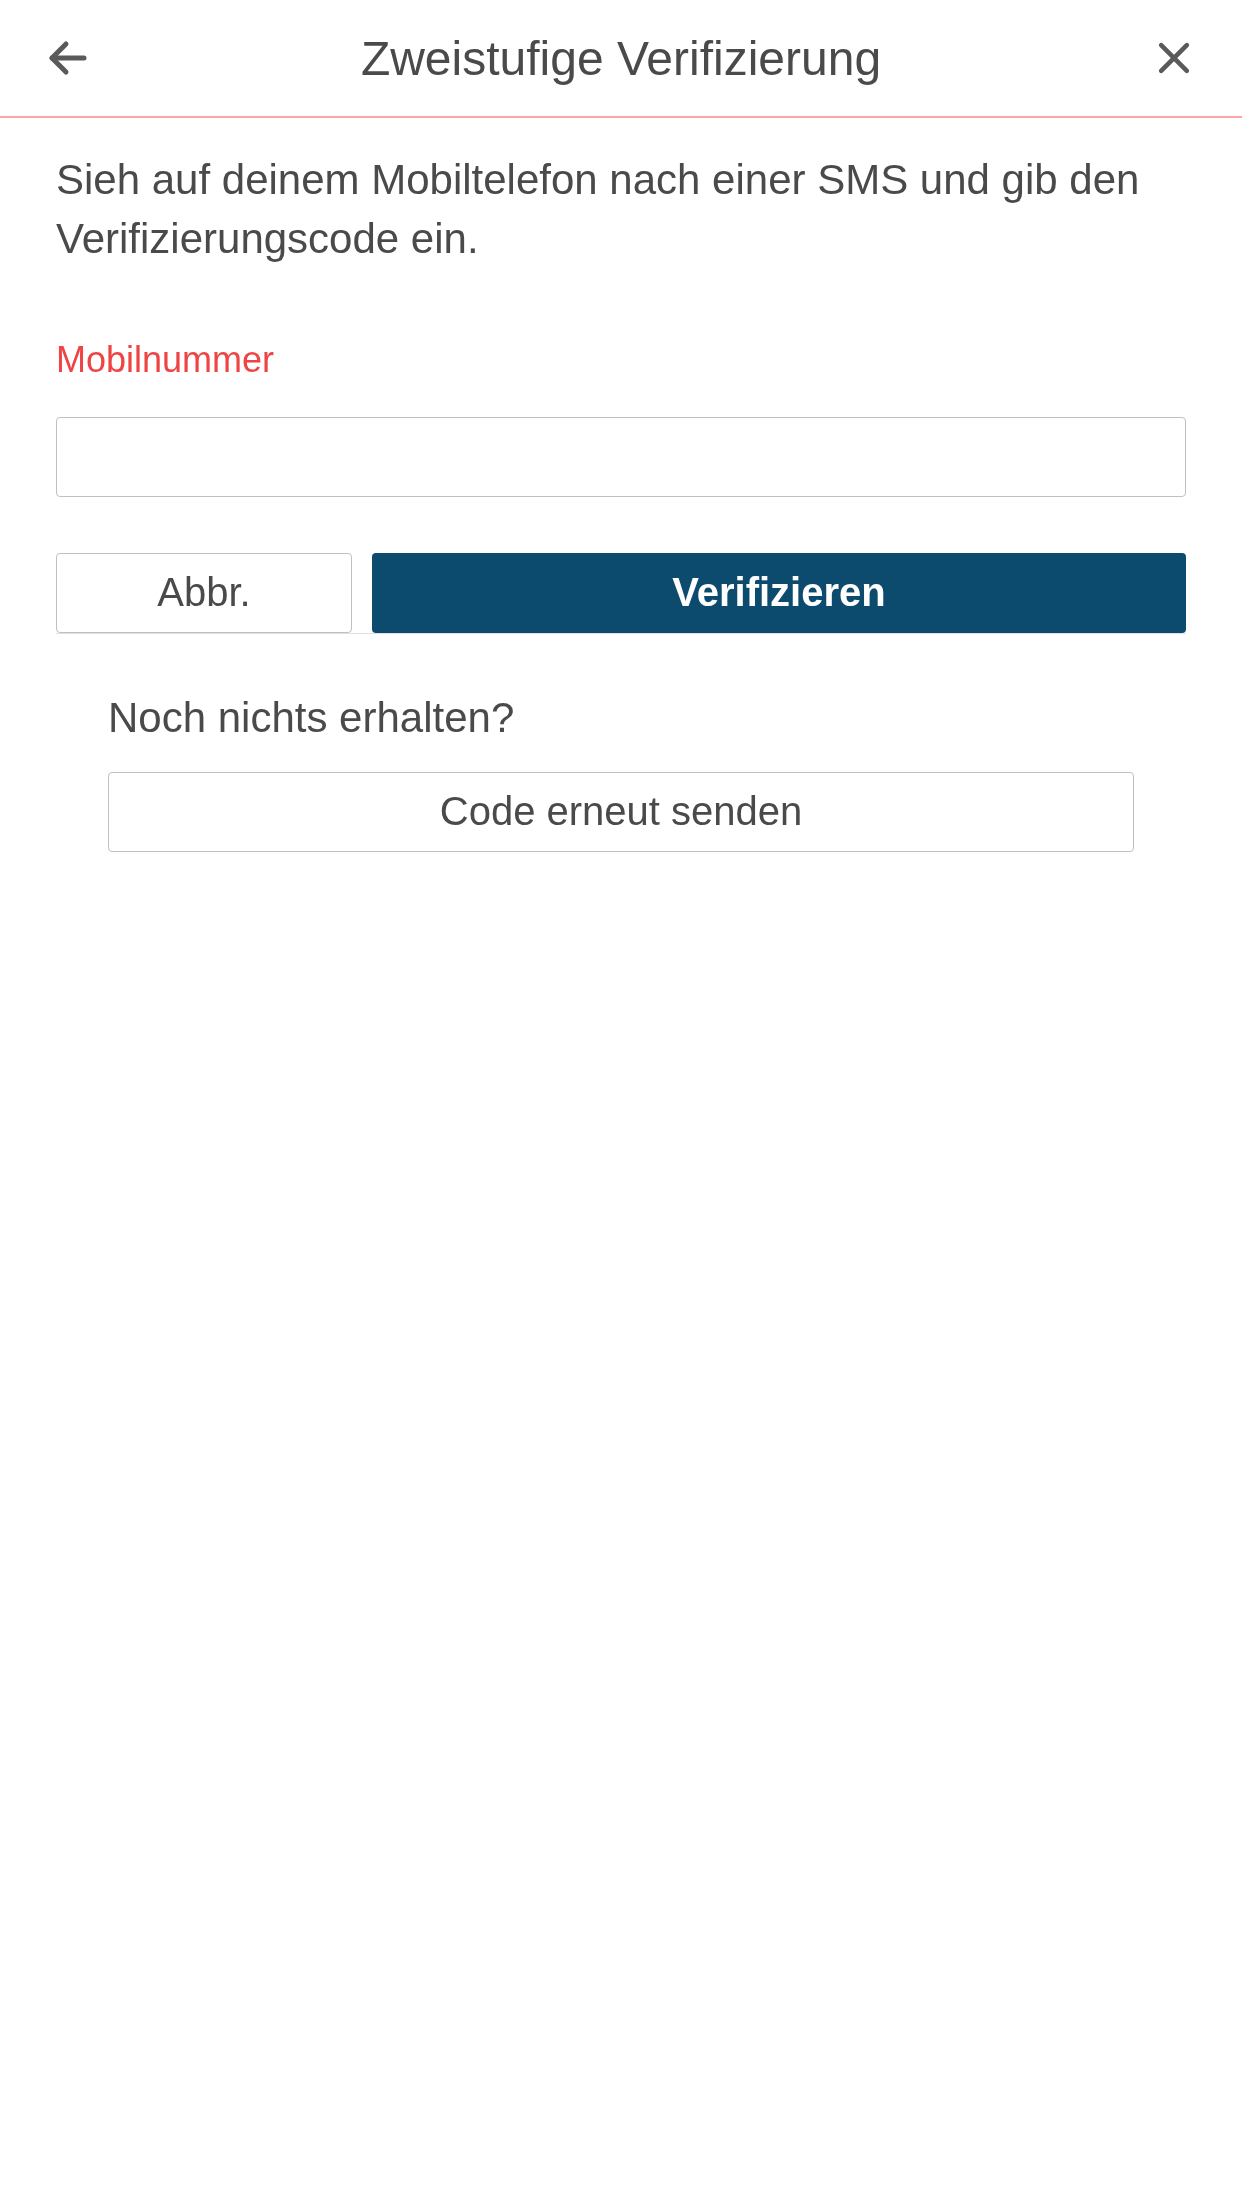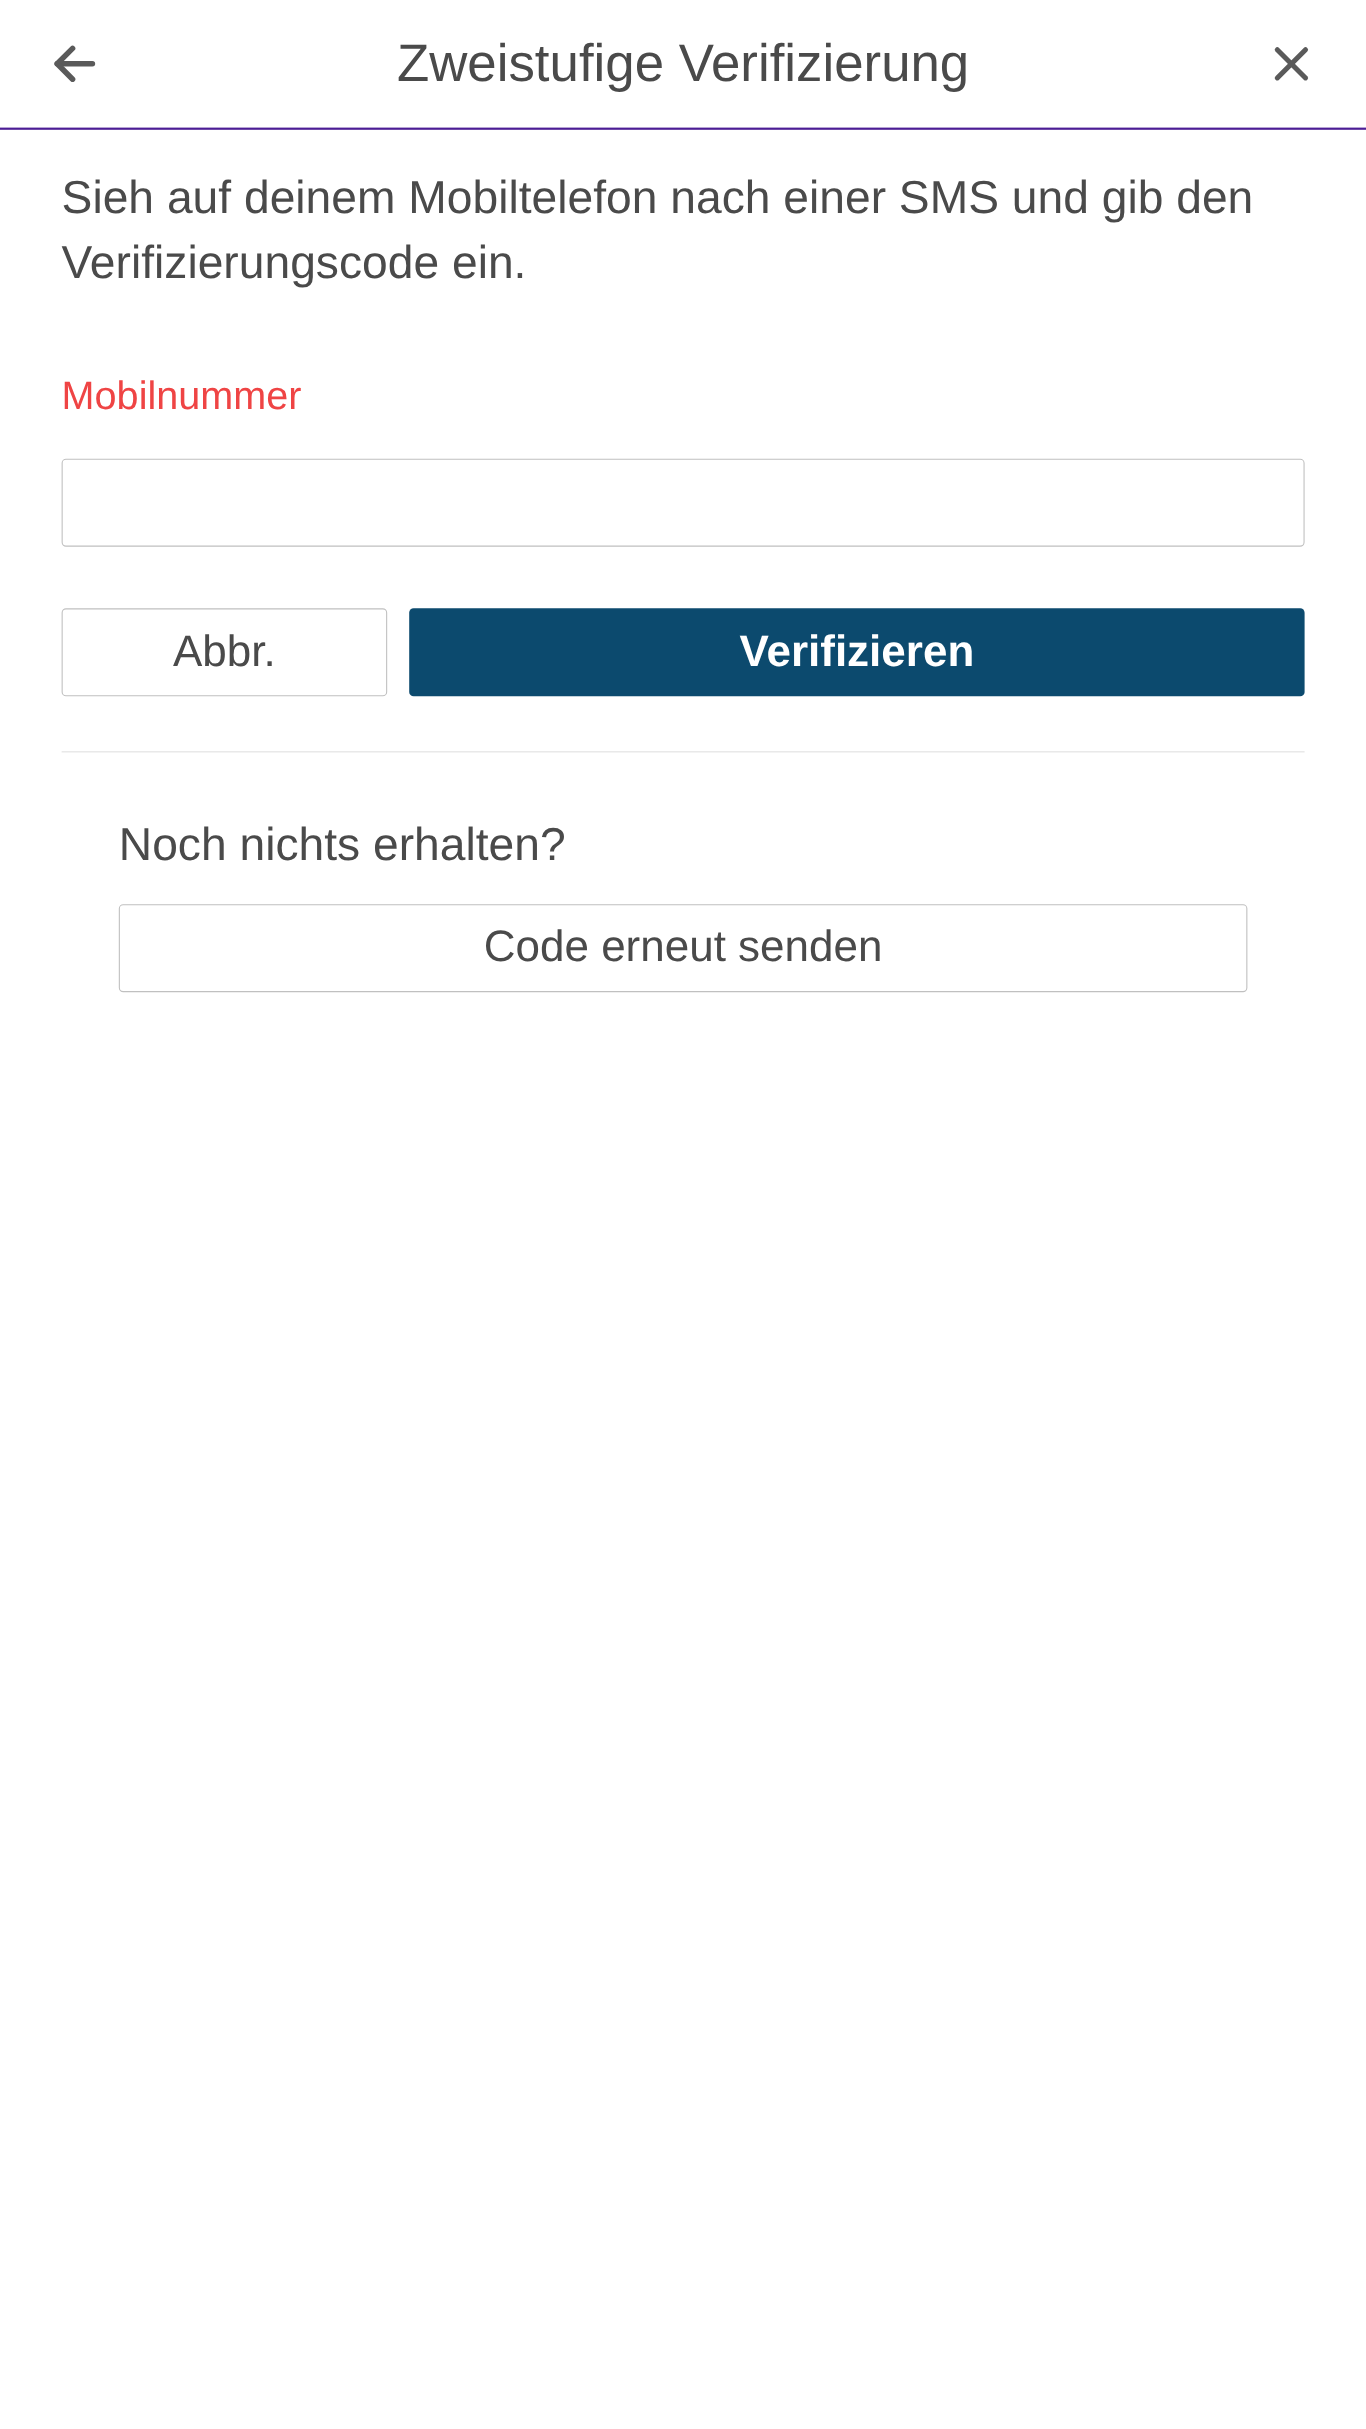--- a/index.html
+++ b/index.html
@@ -12,21 +12,21 @@
       width: 1242px;
       height: 2208px;
       background: #ffffff;
       color: #333;
     }
     .header {
       display: flex;
       align-items: center;
       justify-content: space-between;
       padding: 30px 40px;
-      border-bottom: 2px solid #4c1d95;
+      border-bottom: 2px solid #fca5a5;
       height: 118px;
     }
     .header-icon {
       width: 56px;
       height: 56px;
       display: flex;
       align-items: center;
       justify-content: center;
       cursor: pointer;
     }
@@ -64,21 +64,20 @@
       height: 80px;
       border: 1px solid #c0c0c0;
       border-radius: 4px;
       font-size: 36px;
       padding: 0 20px;
       margin-bottom: 56px;
     }
     .button-row {
       display: flex;
       gap: 20px;
-      margin-bottom: 50px;
     }
     .btn {
       height: 80px;
       border-radius: 4px;
       font-size: 40px;
       display: flex;
       align-items: center;
       justify-content: center;
       cursor: pointer;
     }

